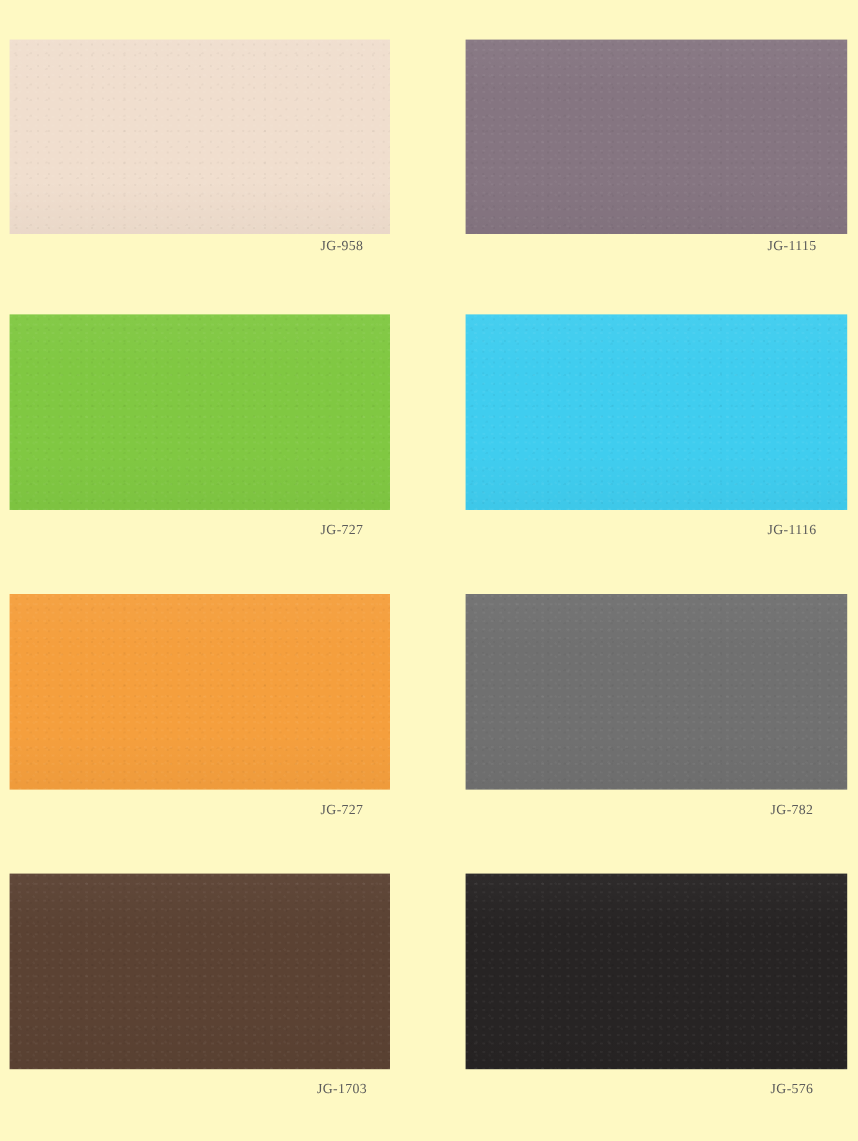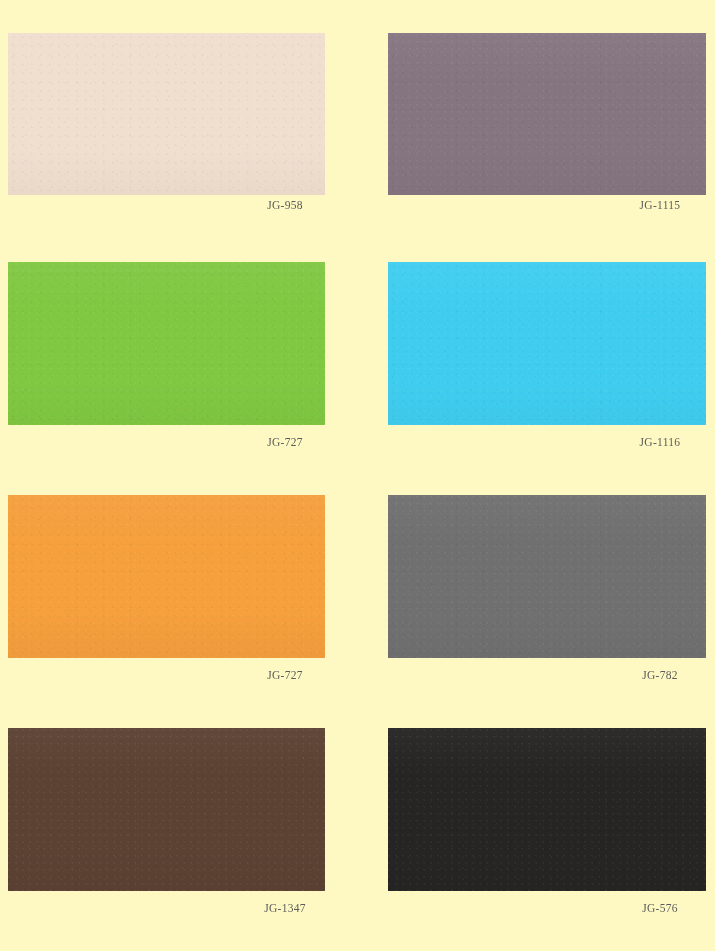--- a/index.html
+++ b/index.html
@@ -112,20 +112,20 @@
   <div class="swatch-label" style="left: 195px; top: 668px; width: 180px; color: rgb(91, 91, 91);">JG-727</div>
 
   <div class="swatch-cell" style="left:388px; top:495px; width:318px; height:163px;">
     <div class="swatch-chip" style="background-color: rgb(112, 112, 112);"></div>
   </div>
   <div class="swatch-label" style="left: 570px; top: 668px; width: 180px; color: rgb(91, 91, 91);">JG-782</div>
 
   <div class="swatch-cell" style="left:8px; top:728px; width:317px; height:163px;">
     <div class="swatch-chip" style="background-color: rgb(91, 66, 51);"></div>
   </div>
-  <div class="swatch-label" style="left: 195px; top: 901px; width: 180px; color: rgb(91, 91, 91);">JG-1347</div>
+  <div class="swatch-label" style="left: 195px; top: 901px; width: 180px; color: rgb(91, 91, 91);">JG-1703</div>
 
   <div class="swatch-cell" style="left:388px; top:728px; width:318px; height:163px;">
     <div class="swatch-chip" style="background-color: rgb(39, 36, 36);"></div>
   </div>
   <div class="swatch-label" style="left: 570px; top: 901px; width: 180px; color: rgb(91, 91, 91);">JG-576</div>
 
 </div>
 
 </body></html>

